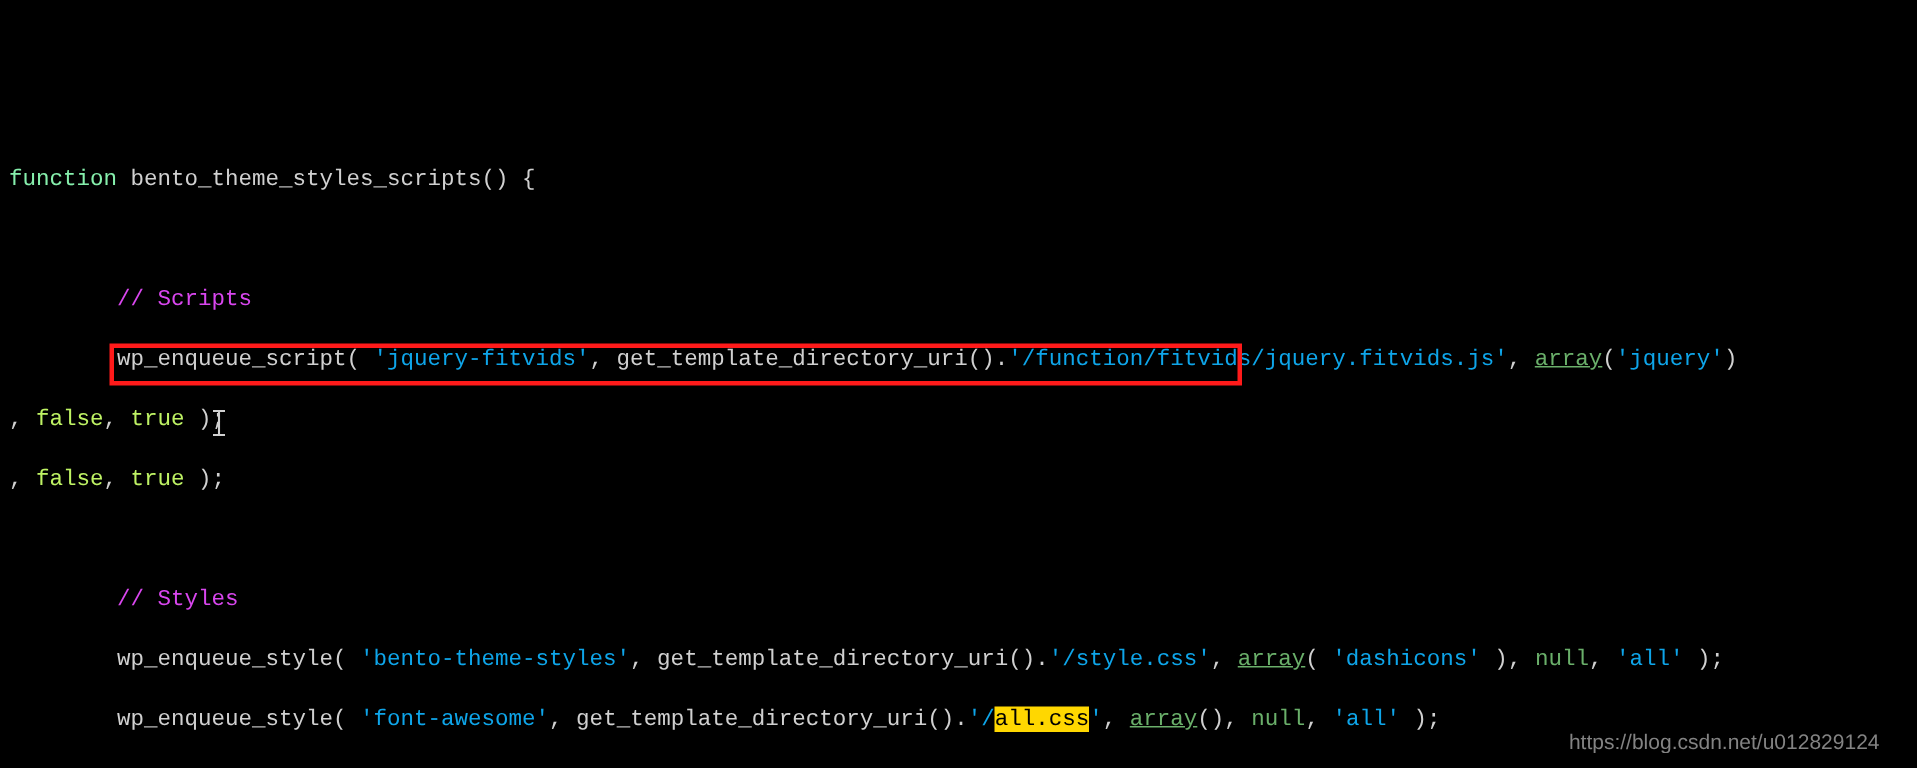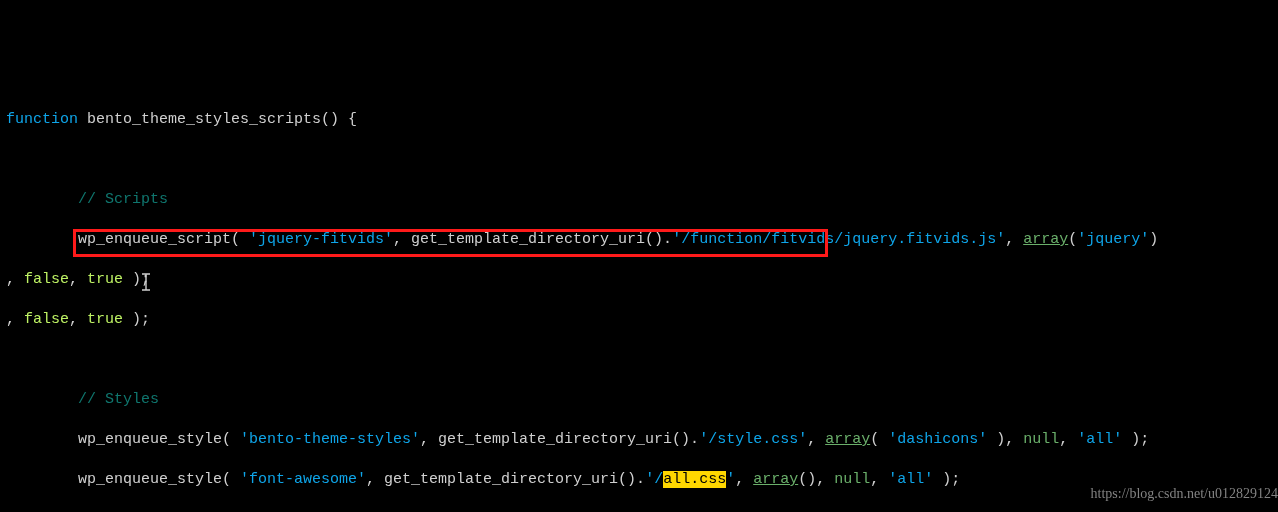--- a/index.html
+++ b/index.html
@@ -12,46 +12,46 @@
       width: 1278px;
       height: 512px;
       overflow: hidden;
       position: relative;
       white-space: pre;
     }
     .code-area {
       padding: 10px 6px;
       position: relative;
     }
-    .kw { color: #0ea5e9; }
+    .kw { color: #86efac; }
     .fn { color: #d0d0d0; margin-top: 14px; }
     .paren { color: #d0d0d0; }
     .str-r { color: #0ea5e9; }
-    .comment-b { color: #0f766e; text-align: center; }
+    .comment-b { color: #d946ef; text-align: center; }
     .arr { color: #6aaf6a; text-decoration: underline; }
     .null { color: #6aaf6a; }
     .bool { color: #bef264; }
     .hl { background: #ffd700; color: #000; }
     .text-cursor {
       position: absolute;
       width: 12px;
       height: 18px;
       pointer-events: none;
     }
     .highlight-box {
       position: absolute;
       border: 3px solid #ff1a1a;
       pointer-events: none;
     }
     .watermark {
       position: absolute;
-      right: 0;
+      right: 25px;
       bottom: 8px;
       color: #9a9a9a;
-      font-family: Liberation Serif, serif;
+      font-family: Liberation Sans, sans-serif;
       font-size: 14px;
       opacity: 0.85;
     }
     .line { display: block; }
   </style>
 </head>
 <body>
 
 
 

